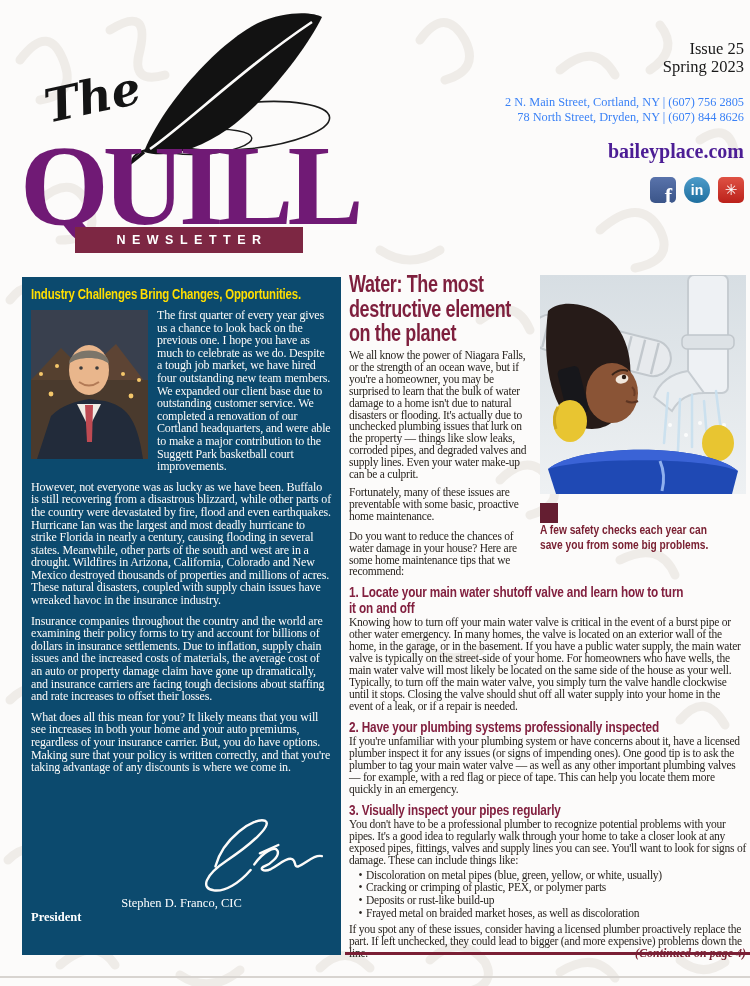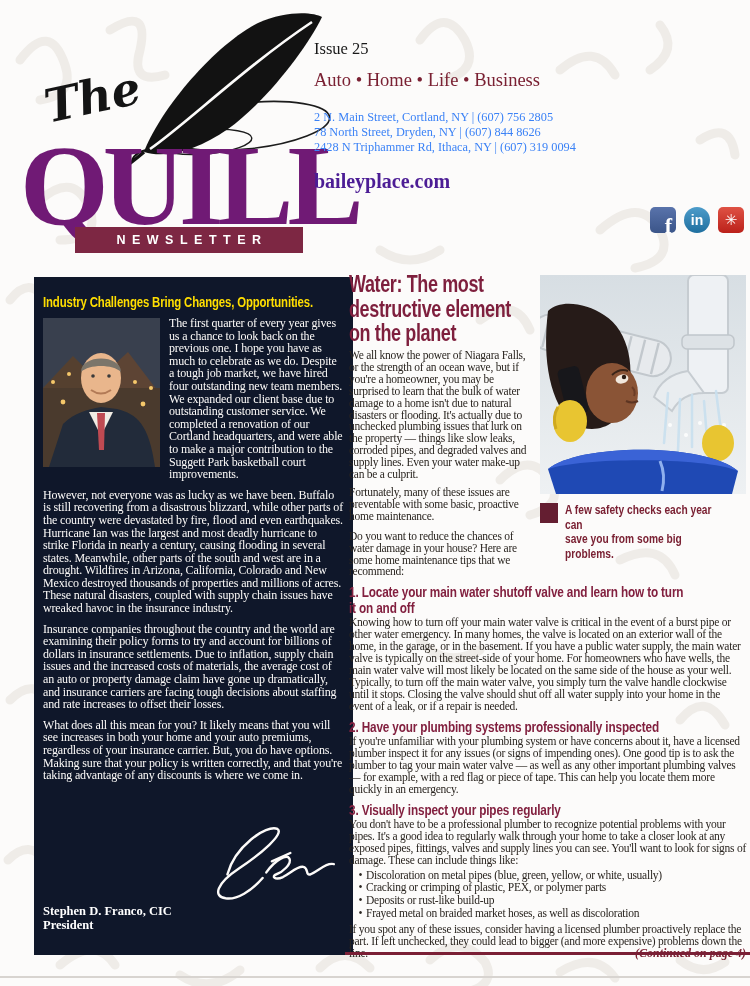--- a/index.html
+++ b/index.html
@@ -26,63 +26,63 @@
   }
   .newsletter-bar {
     position:absolute; left:75px; top:227px; width:228px; height:26px;
     background:#7D2743; display:flex; align-items:center; justify-content:center;
     z-index:2;
   }
   .newsletter-bar span {
     font-family:"Liberation Sans", sans-serif; font-weight:bold;
     font-size:12.5px; color:#ffffff; letter-spacing:6.5px; padding-left:6px;
   }
-  .header-right { position:absolute; top:40px; right:6px; width:430px; z-index:2; }
+  .header-right { position:absolute; top:40px; right:6px; width:430px; text-align:right; z-index:2; }
   .issue-line { font-size:16.5px; line-height:18px; color:#191919; }
   .tagline { margin-top:12px; font-size:18.5px; color:#7A2133; }
   .addresses { margin-top:19px; font-size:12.3px; line-height:15px; color:#3b82f6; }
   .website { margin-top:15px; font-size:20px; font-weight:bold; color:#4c1d95; }
   .social-row { margin-top:14px; display:flex; justify-content:flex-end; gap:8px; }
   .social-icon {
     width:26px; height:26px; border-radius:5px; position:relative;
     font-family:"DejaVu Sans", sans-serif; color:#fff; cursor:pointer;
     display:flex; align-items:center; justify-content:center; overflow:hidden;
   }
   .social-icon.fb { background:linear-gradient(#5973ab,#3b5589); }
   .social-icon.fb span { font-family:"Liberation Serif",serif; font-weight:bold; font-size:22px; position:absolute; right:4px; bottom:-6px; }
   .social-icon.li { background:linear-gradient(#4d9cca,#1f6f9f);border-radius:13px; }
   .social-icon.li span { font-family:"Liberation Sans",sans-serif; font-weight:bold; font-size:14px; }
   .social-icon.ye { background:linear-gradient(#df5244,#bb211a); }
   .social-icon.ye span { font-size:15px; font-weight:bold; }
 
   
   .left-box {
-    position:absolute; left:34px; top:277px; width:319px; height:678px;
-    background:#0f172a; padding:16px 9px 6px; color:#ffffff; overflow:hidden;
+    position:absolute; left:22px; top:277px; width:319px; height:678px;
+    background:#0c4a6e; padding:8px 9px 6px; color:#ffffff; overflow:hidden;
   }
   .left-heading {
     font-family:"Liberation Sans", sans-serif; font-weight:bold;
     font-size:15px; line-height:17px; color:#FFDE00;
     width:132%; transform:scaleX(0.76); transform-origin:left center;
     white-space:nowrap; margin-bottom:7px; letter-spacing:-0.2px;
   }
   .president-photo { float:left; width:117px; height:149px; margin:1px 9px 3px 0; display:block; }
   .left-box p {
     font-size:12px; line-height:12.6px; letter-spacing:-0.15px;
     margin-bottom:8px; color:#fdfbf9;
   }
   .sig-svg { float:right; width:148px; height:90px; margin:24px 0 0 4px; }
-  .signer-name { clear:right; text-align:left; font-weight:bold; font-size:12.5px; line-height:14px; }
+  .signer-name { clear:right; text-align:center; font-weight:normal; font-size:12.5px; line-height:14px; }
   .signer-title { text-align:left; font-weight:bold; font-size:12.5px; line-height:14px; }
 
   
   .right-col { position:absolute; left:349px; top:271px; width:397px; }
   .photo-float { float:right; width:206px; margin:4px 0 4px 9px; }
   .water-photo { display:block; width:206px; height:219px; }
-  .caption-row { margin-top:9px; display:flex; align-items:flex-start; }
+  .caption-row { margin-top:9px; display:flex; align-items:flex-start;flex-direction:column; }
   .caption-square { width:18px; height:20px; background:#641E31; margin-right:7px; flex:none; }
   .photo-caption {
     font-family:"Liberation Sans", sans-serif; font-weight:bold;
     font-size:12px; line-height:14.5px; color:#7A2133;
     width:215px; transform:scaleX(0.85); transform-origin:left top; white-space:pre-line;
   }
   .water-title {
     position:absolute; left:0; top:1px; width:310px;
     font-family:"Liberation Sans", sans-serif; font-weight:bold;
     font-size:24px; line-height:24.5px; letter-spacing:-0.5px; color:#7E1F3D;
@@ -140,25 +140,24 @@
     </svg>
 
     <div class="logo-the">The</div>
     <div class="logo-quill">QUILL</div>
     <div class="newsletter-bar">
       <span>NEWSLETTER</span>
     </div>
 
     <div class="header-right">
       <div class="issue-line">Issue 25</div>
-      <div class="tagline">Auto  •  Home  •  Life  •  Business</div>
+      <div class="issue-line">Spring 2023</div>
       <div class="addresses">
         <div>2 N. Main Street, Cortland, NY  |  (607) 756 2805</div>
         <div>78 North Street, Dryden, NY  |  (607) 844 8626</div>
-        <div>2428 N Triphammer Rd, Ithaca, NY  |  (607) 319 0094</div>
       </div>
       <div class="website">baileyplace.com</div>
       <div class="social-row">
         <div class="social-icon fb">
             <span>f</span>
           </div>
         <div class="social-icon li">
             <span>in</span>
           </div>
         <div class="social-icon ye">

